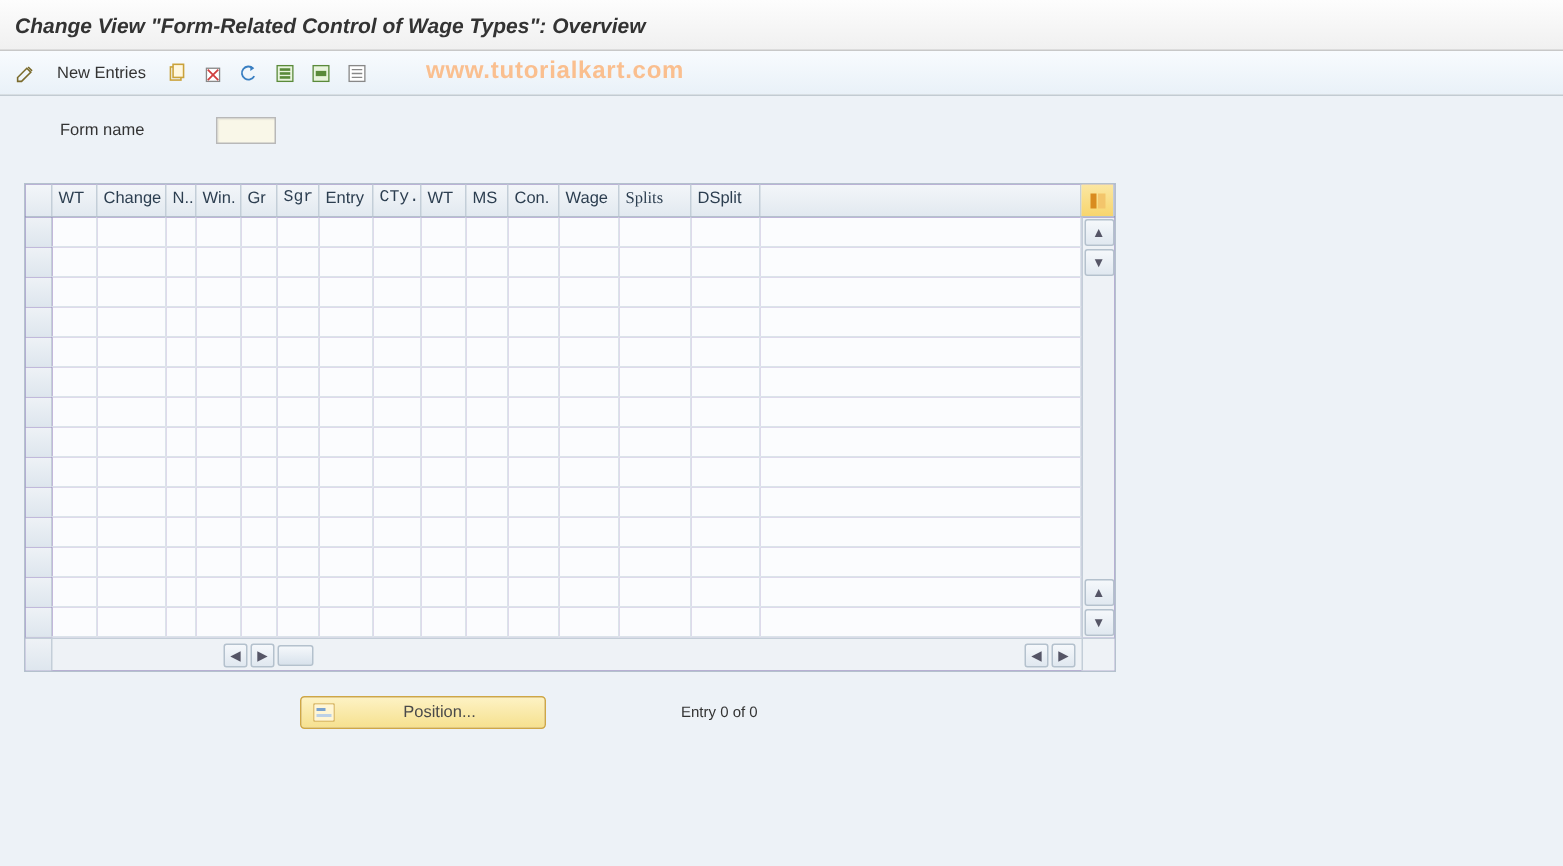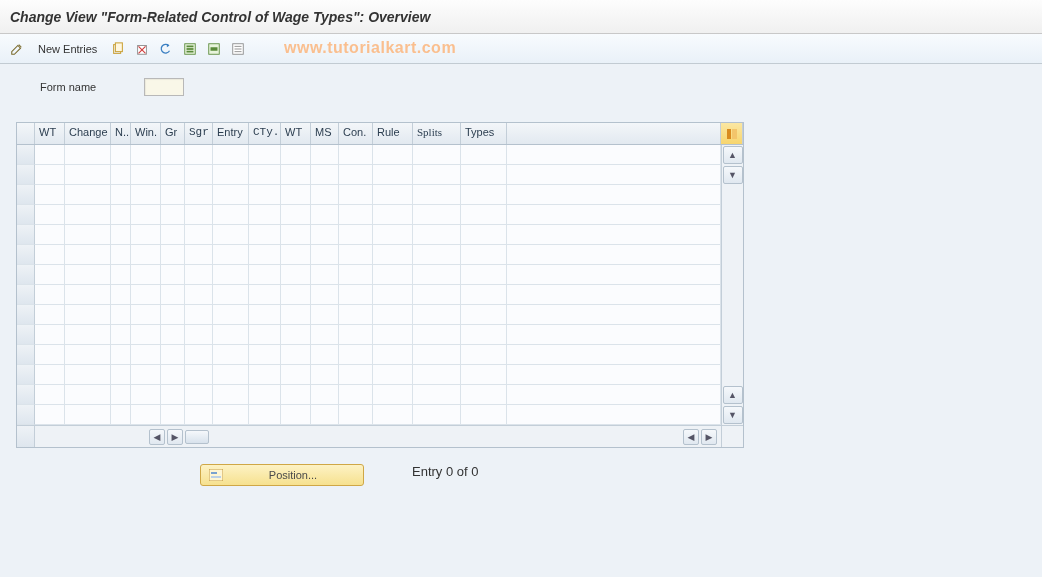--- a/index.html
+++ b/index.html
@@ -218,23 +218,24 @@
     .grid-footer .scroll-track-h { flex: 1; }
     .grid-footer .right-scroll-group { display:flex; gap:2px; margin-right:2px; }
     .grid-footer .corner {
       width: 22px;
       height: 100%;
       border-left: 1px solid #c3ced8;
       background: #eef2f6;
     }
     .bottom-row {
       display: flex;
+      align-items: center;
       margin-top: 16px;
       padding-left: 190px;
-      gap: 48px;
+      gap: 90px;
     }
     .position-btn {
       width: 164px;
       height: 22px;
       background: linear-gradient(#fdf2c4,#f6e18f);
       border: 1px solid #cfa746;
       border-radius: 3px;
       display: flex;
       align-items: center;
       padding: 0 8px;
@@ -244,21 +245,21 @@
       color: #4a4a4a;
     }
     .position-btn .pos-icon {
       width: 14px;
       height: 12px;
       display: inline-flex;
       align-items: center;
     }
     .entry-text {
       color: #333;
-      font-size: 13px;
+      font-size: 10px;
     }
     
     .w-wt1 { width: 30px; }
     .w-table { width: 46px; }
     .w-n { width: 20px; }
     .w-win { width: 30px; }
     .w-gr { width: 24px; }
     .w-sgr { width: 28px; font-family: Liberation Mono, monospace; }
     .w-ptyp { width: 36px; }
     .w-cty { width: 32px; font-family: Liberation Mono, monospace; }
@@ -343,23 +344,23 @@
       <div class="hcell w-table">Change</div>
       <div class="hcell w-n">N..</div>
       <div class="hcell w-win">Win.</div>
       <div class="hcell w-gr">Gr</div>
       <div class="hcell w-sgr">Sgr</div>
       <div class="hcell w-ptyp">Entry</div>
       <div class="hcell w-cty">CTy.</div>
       <div class="hcell w-wt2">WT</div>
       <div class="hcell w-ms">MS</div>
       <div class="hcell w-con">Con.</div>
-      <div class="hcell w-rule">Rule</div>
+      <div class="hcell w-rule">Wage</div>
       <div class="hcell w-splits">Splits</div>
-      <div class="hcell w-dsplit">Types</div>
+      <div class="hcell w-dsplit">DSplit</div>
       <div class="hcell w-filler"></div>
       <div class="hcell settings-cell">
         <svg width="12" height="12" viewBox="0 0 12 12">
             <rect x="1" y="1" width="4" height="10" fill="#d98b1f"></rect>
             <rect x="6" y="1" width="5" height="10" fill="#f3c56b"></rect>
           </svg>
       </div>
     </div>
 
     <div class="grid-body">

